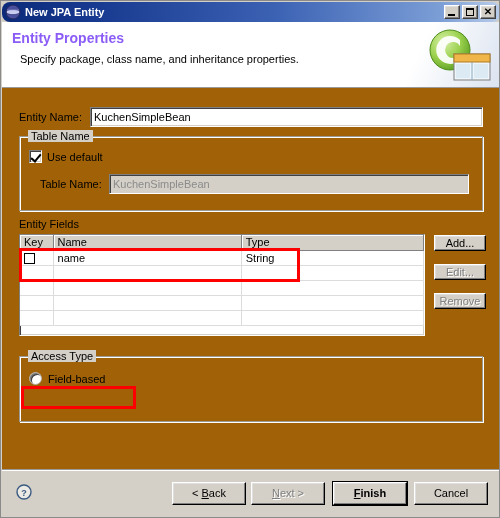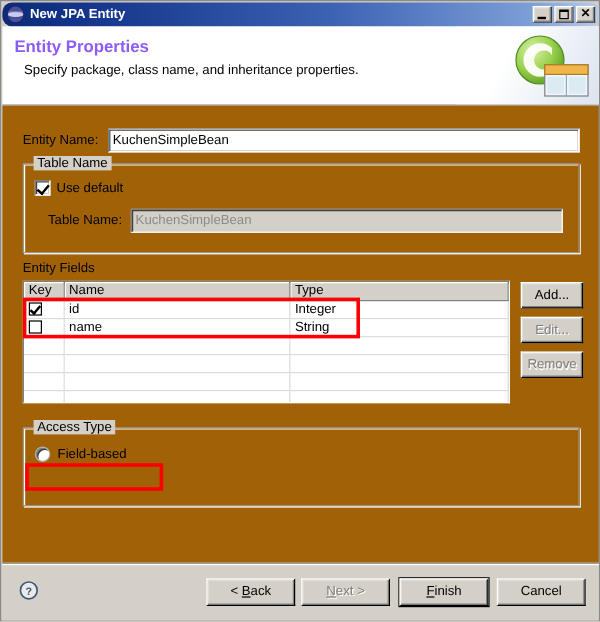--- a/index.html
+++ b/index.html
@@ -322,21 +322,21 @@
     padding: 0;
     line-height: 1;
     display: flex;
     align-items: center;
     justify-content: center;
   }
   .btn.disabled { color: #808080; text-shadow: 1px 1px 0 #ffffff; }
   .side-btn {
     position: absolute;
     left: 432px;
-    width: 52px; height: 22px;
+    width: 52px; height: 16px;
   }
   #btn-add { top: 147px; }
   #btn-edit { top: 176px; }
   #btn-remove { top: 205px; }
 
   
   .radio-wrap {
     position: absolute;
     display: flex;
     align-items: center;
@@ -398,21 +398,21 @@
     width: 16px; height: 16px;
   }
   .foot-btn {
     position: absolute;
     top: 12px;
     width: 74px; height: 23px;
   }
   #btn-back { left: 170px; }
   #btn-next { left: 249px; }
   #btn-finish { left: 330px; width: 76px; height: 25px; top: 11px;
-    border: 1px solid #000000; }
+    border: 1px solid #000000; font-weight: bold; }
   #btn-finish .inner {
     width: 100%; height: 100%;
     border: 1px solid;
     border-color: #ffffff #000000 #000000 #ffffff;
     box-shadow: inset -1px -1px 0 #808080, inset 1px 1px 0 #dfdfdf;
     box-sizing: border-box;
     display: flex; align-items: center; justify-content: center;
     background: #d4d0c8;
   }
   #btn-cancel { left: 412px; text-align: right; }
@@ -496,27 +496,20 @@
         <thead>
           <tr>
             <th class="col-key">Key</th>
             <th class="col-name">Name</th>
             <th class="col-type">Type</th>
           </tr>
         </thead>
         <tbody>
           <tr>
             <td class="cell-key">
-              <span class="tbl-check checked"></span>
-            </td>
-            <td>id</td>
-            <td>Integer</td>
-          </tr>
-          <tr>
-            <td class="cell-key">
               <span class="tbl-check"></span>
             </td>
             <td>name</td>
             <td>String</td>
           </tr>
           <tr>
               <td>&nbsp;</td>
               <td></td>
               <td></td>
             </tr>

